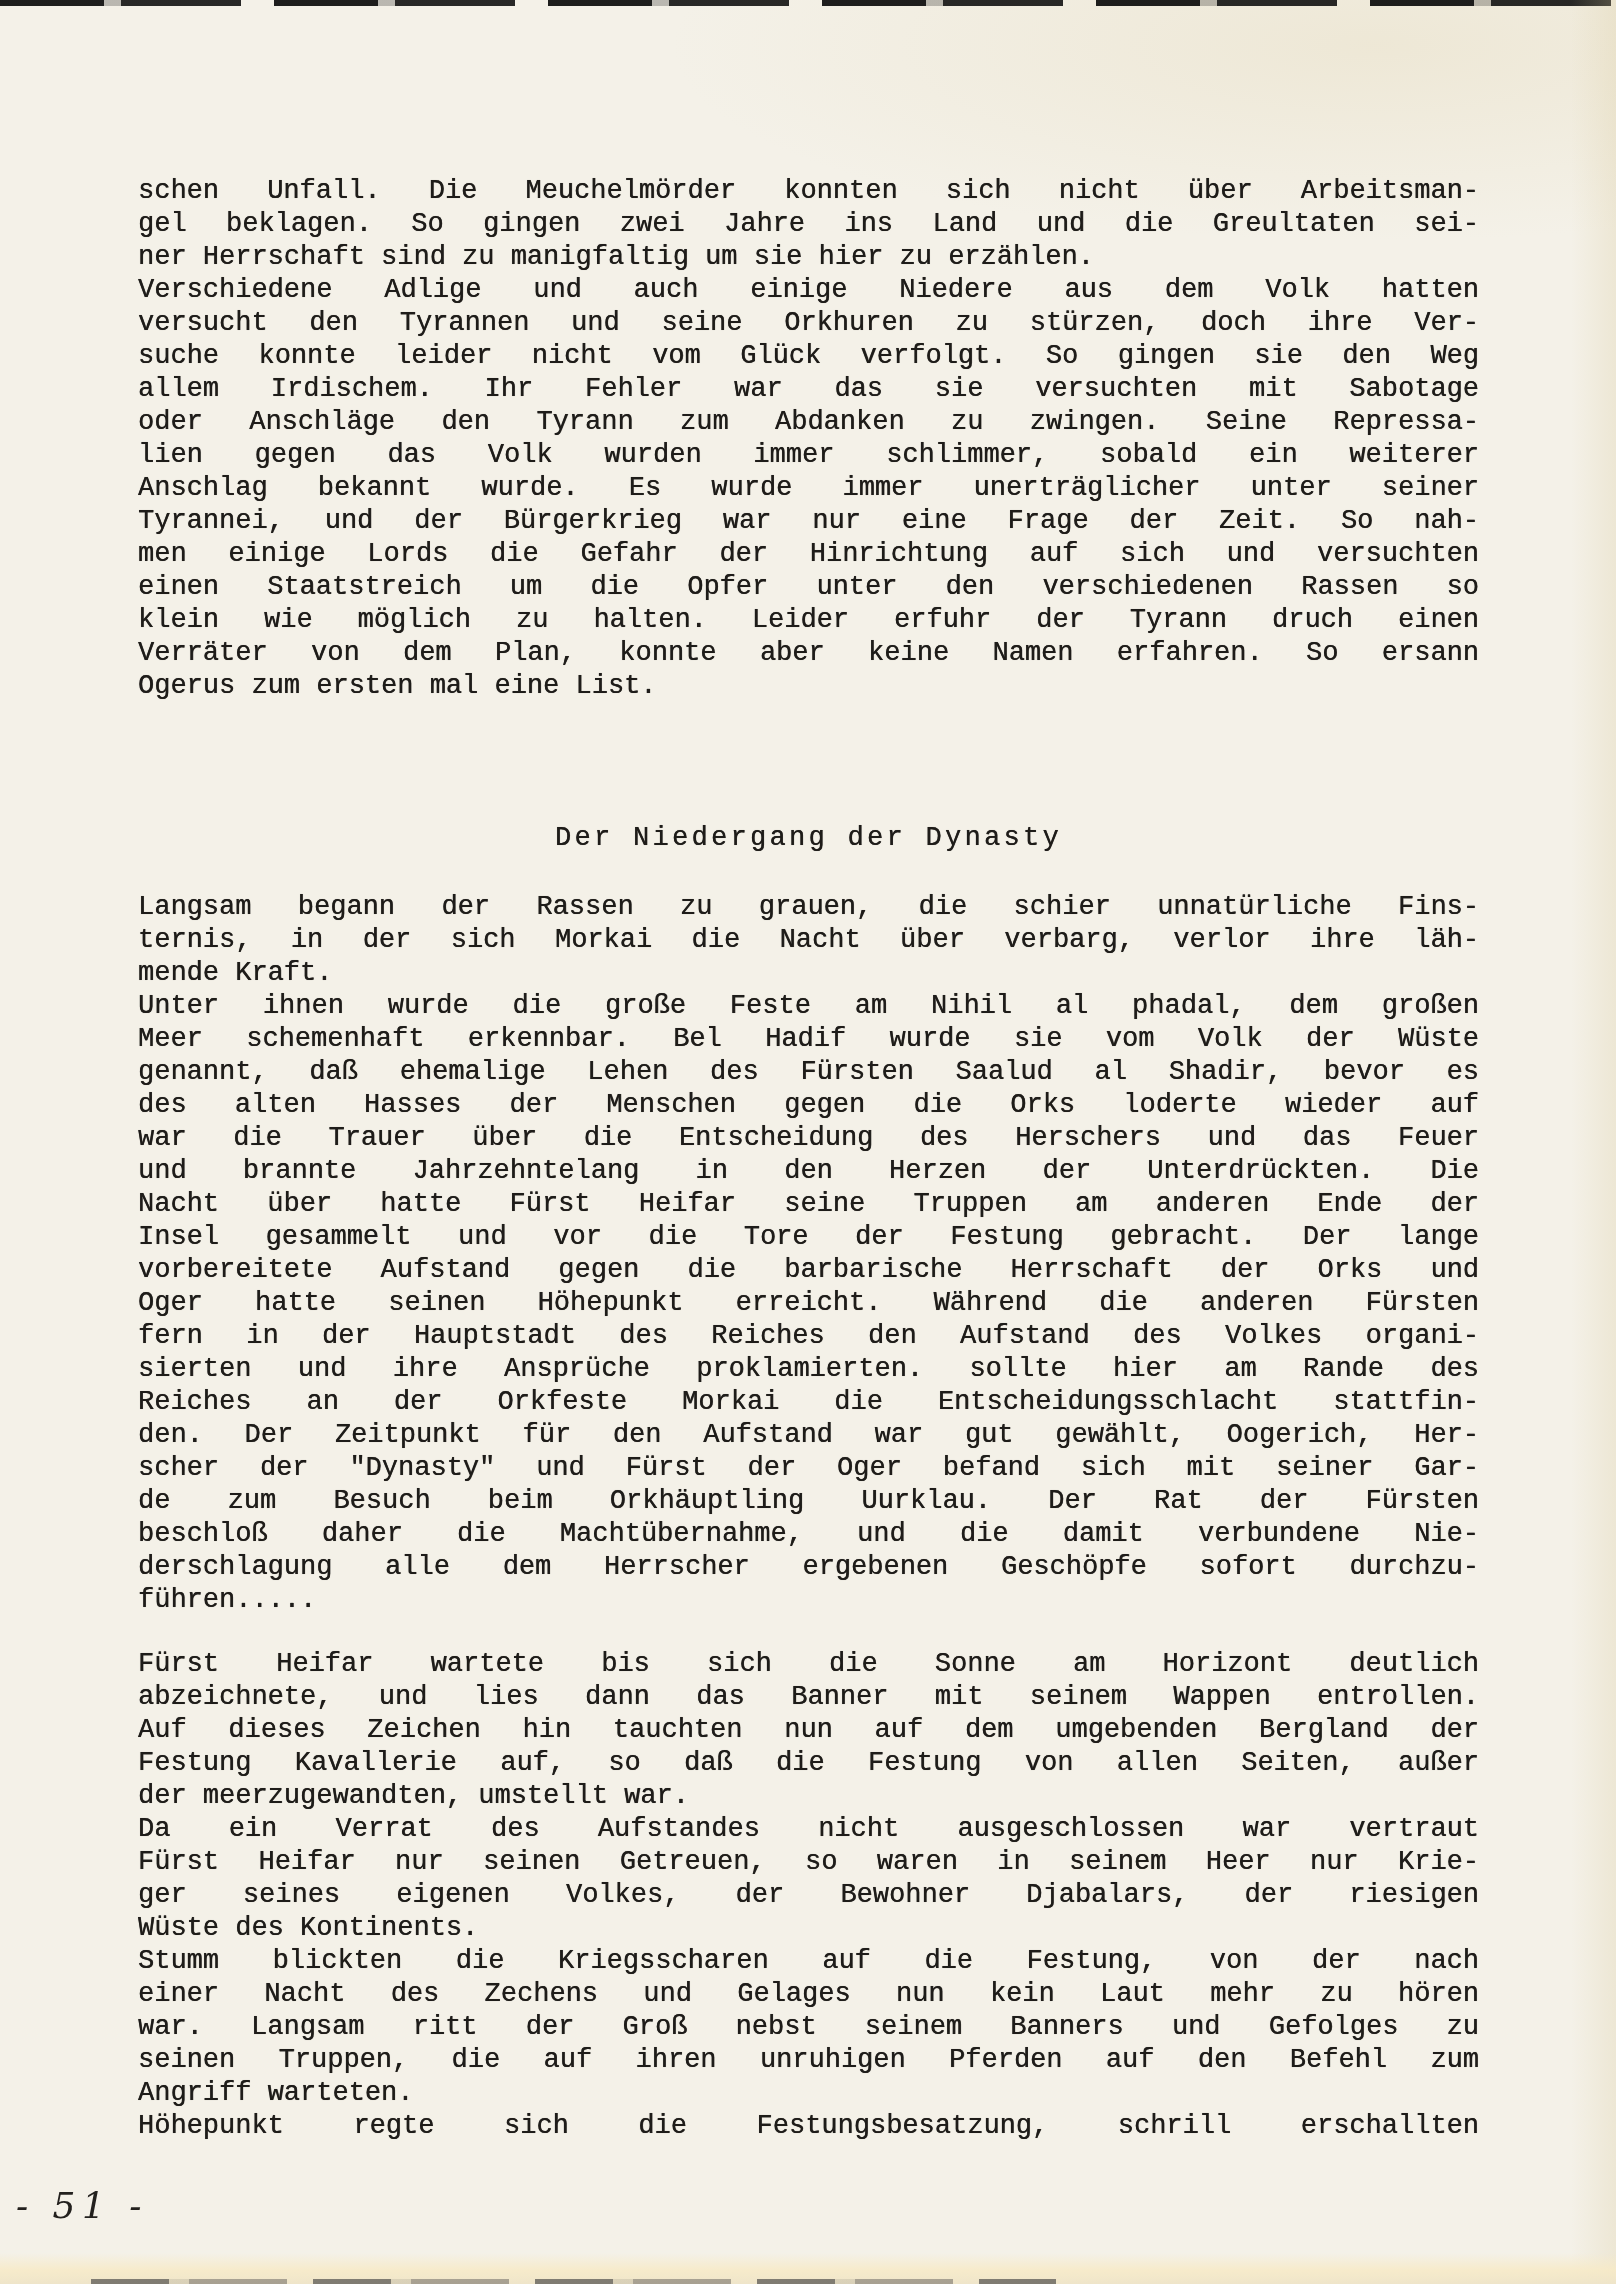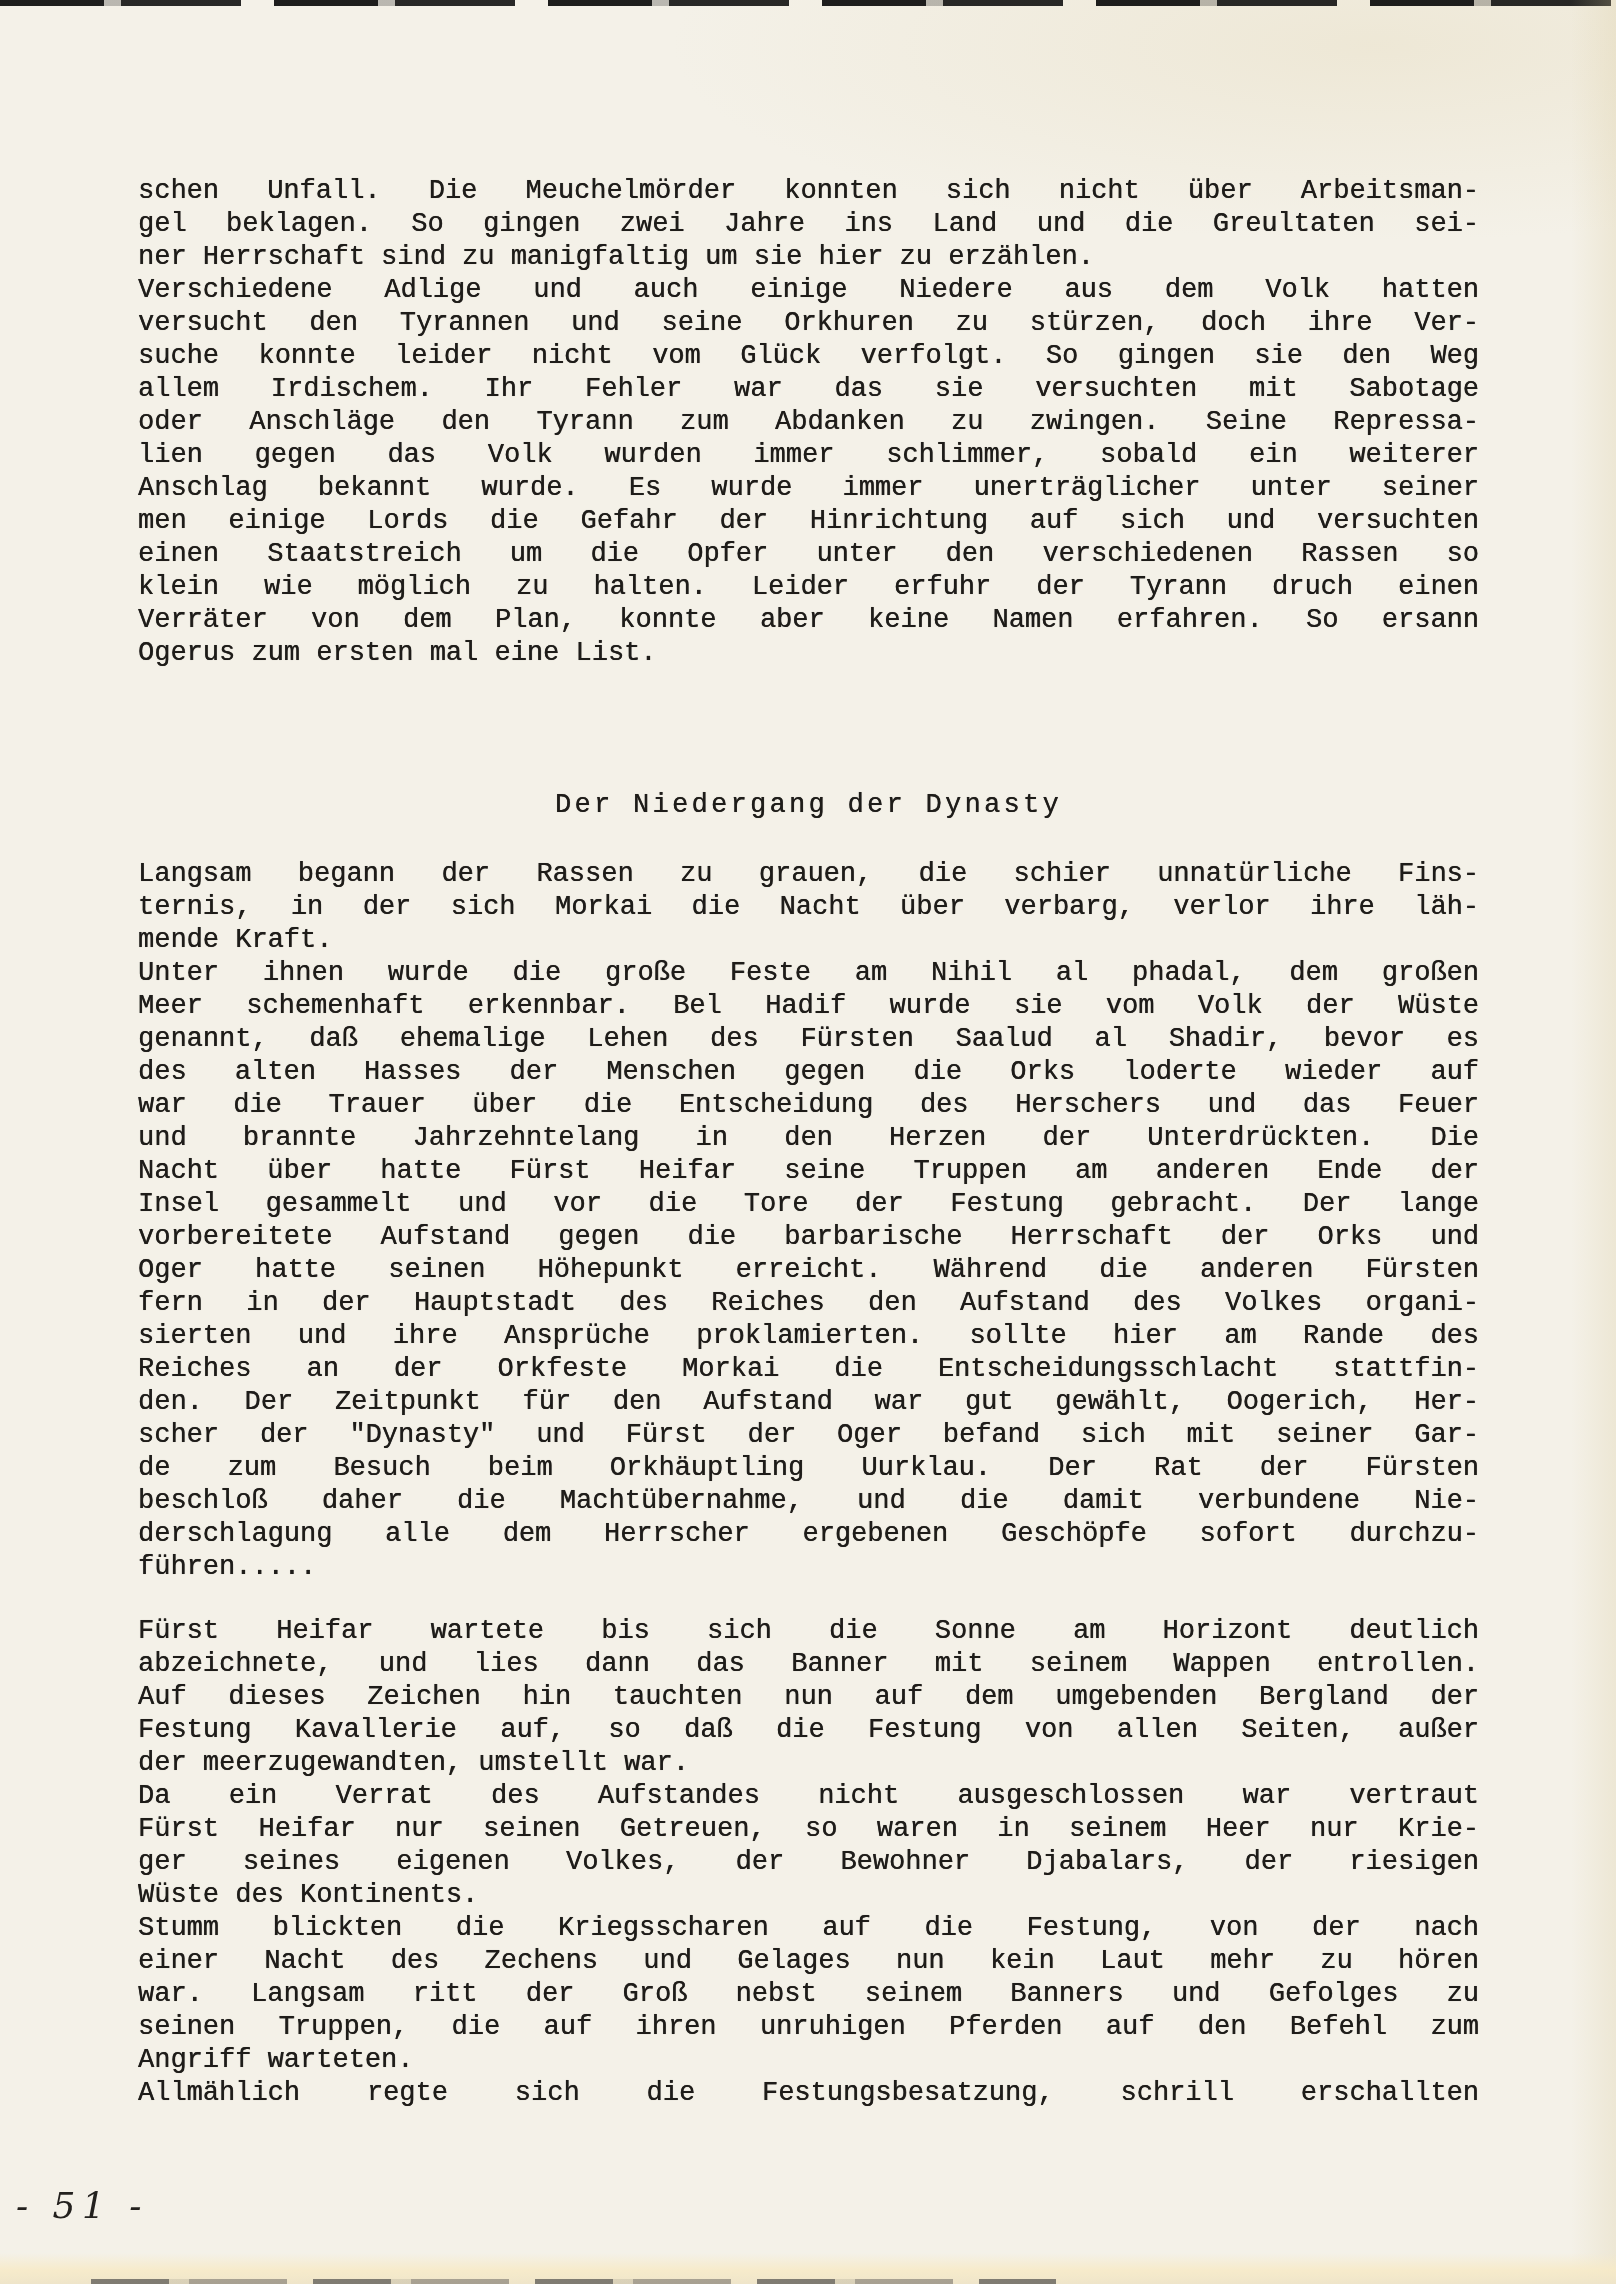--- a/index.html
+++ b/index.html
@@ -113,20 +113,21 @@
         <div class="line j">schen Unfall. Die Meuchelmörder konnten sich nicht über Arbeitsman-</div>
         <div class="line j">gel beklagen. So gingen zwei Jahre ins Land und die Greultaten sei-</div>
         <div class="line">ner Herrschaft sind zu manigfaltig um sie hier zu erzählen.</div>
         <div class="line j">Verschiedene Adlige und auch einige Niedere aus dem Volk hatten</div>
         <div class="line j">versucht den Tyrannen und seine Orkhuren zu stürzen, doch ihre Ver-</div>
         <div class="line j">suche konnte leider nicht vom Glück verfolgt. So gingen sie den Weg</div>
         <div class="line j">allem Irdischem. Ihr Fehler war das sie versuchten mit Sabotage</div>
         <div class="line j">oder Anschläge den Tyrann zum Abdanken zu zwingen. Seine Repressa-</div>
         <div class="line j">lien gegen das Volk wurden immer schlimmer, sobald ein weiterer</div>
         <div class="line j">Anschlag bekannt wurde. Es wurde immer unerträglicher unter seiner</div>
+        <div class="line j">Tyrannei, und der Bürgerkrieg war nur eine Frage der Zeit. So nah-</div>
         <div class="line j">men einige Lords die Gefahr der Hinrichtung auf sich und versuchten</div>
         <div class="line j">einen Staatstreich um die Opfer unter den verschiedenen Rassen so</div>
         <div class="line j">klein wie möglich zu halten. Leider erfuhr der Tyrann druch einen</div>
         <div class="line j">Verräter von dem Plan, konnte aber keine Namen erfahren. So ersann</div>
         <div class="line">Ogerus zum ersten mal eine List.</div>
       </section>
     <h1 class="heading">Der Niedergang der Dynasty</h1>
     <section class="para para-2">
         <div class="line j">Langsam begann der Rassen zu grauen, die schier unnatürliche Fins-</div>
         <div class="line j">ternis, in der sich Morkai die Nacht über verbarg, verlor ihre läh-</div>
@@ -159,21 +160,21 @@
         <div class="line">der meerzugewandten, umstellt war.</div>
         <div class="line j">Da ein Verrat des Aufstandes nicht ausgeschlossen war vertraut</div>
         <div class="line j">Fürst Heifar nur seinen Getreuen, so waren in seinem Heer nur Krie-</div>
         <div class="line j">ger seines eigenen Volkes, der Bewohner Djabalars, der riesigen</div>
         <div class="line">Wüste des Kontinents.</div>
         <div class="line j">Stumm blickten die Kriegsscharen auf die Festung, von der nach</div>
         <div class="line j">einer Nacht des Zechens und Gelages nun kein Laut mehr zu hören</div>
         <div class="line j">war. Langsam ritt der Groß nebst seinem Banners und Gefolges zu</div>
         <div class="line j">seinen Truppen, die auf ihren unruhigen Pferden auf den Befehl zum</div>
         <div class="line">Angriff warteten.</div>
-        <div class="line j">Allmählich regte sich die Festungsbesatzung, schrill erschallten</div>
+        <div class="line j">Höhepunkt regte sich die Festungsbesatzung, schrill erschallten</div>
       </section>
   </main>
 
   <div class="footer">- 51 -</div>
 
   <div class="edge-bottom-tint"></div>
   <div class="edge-bottom"></div>
 </div>
 
 

